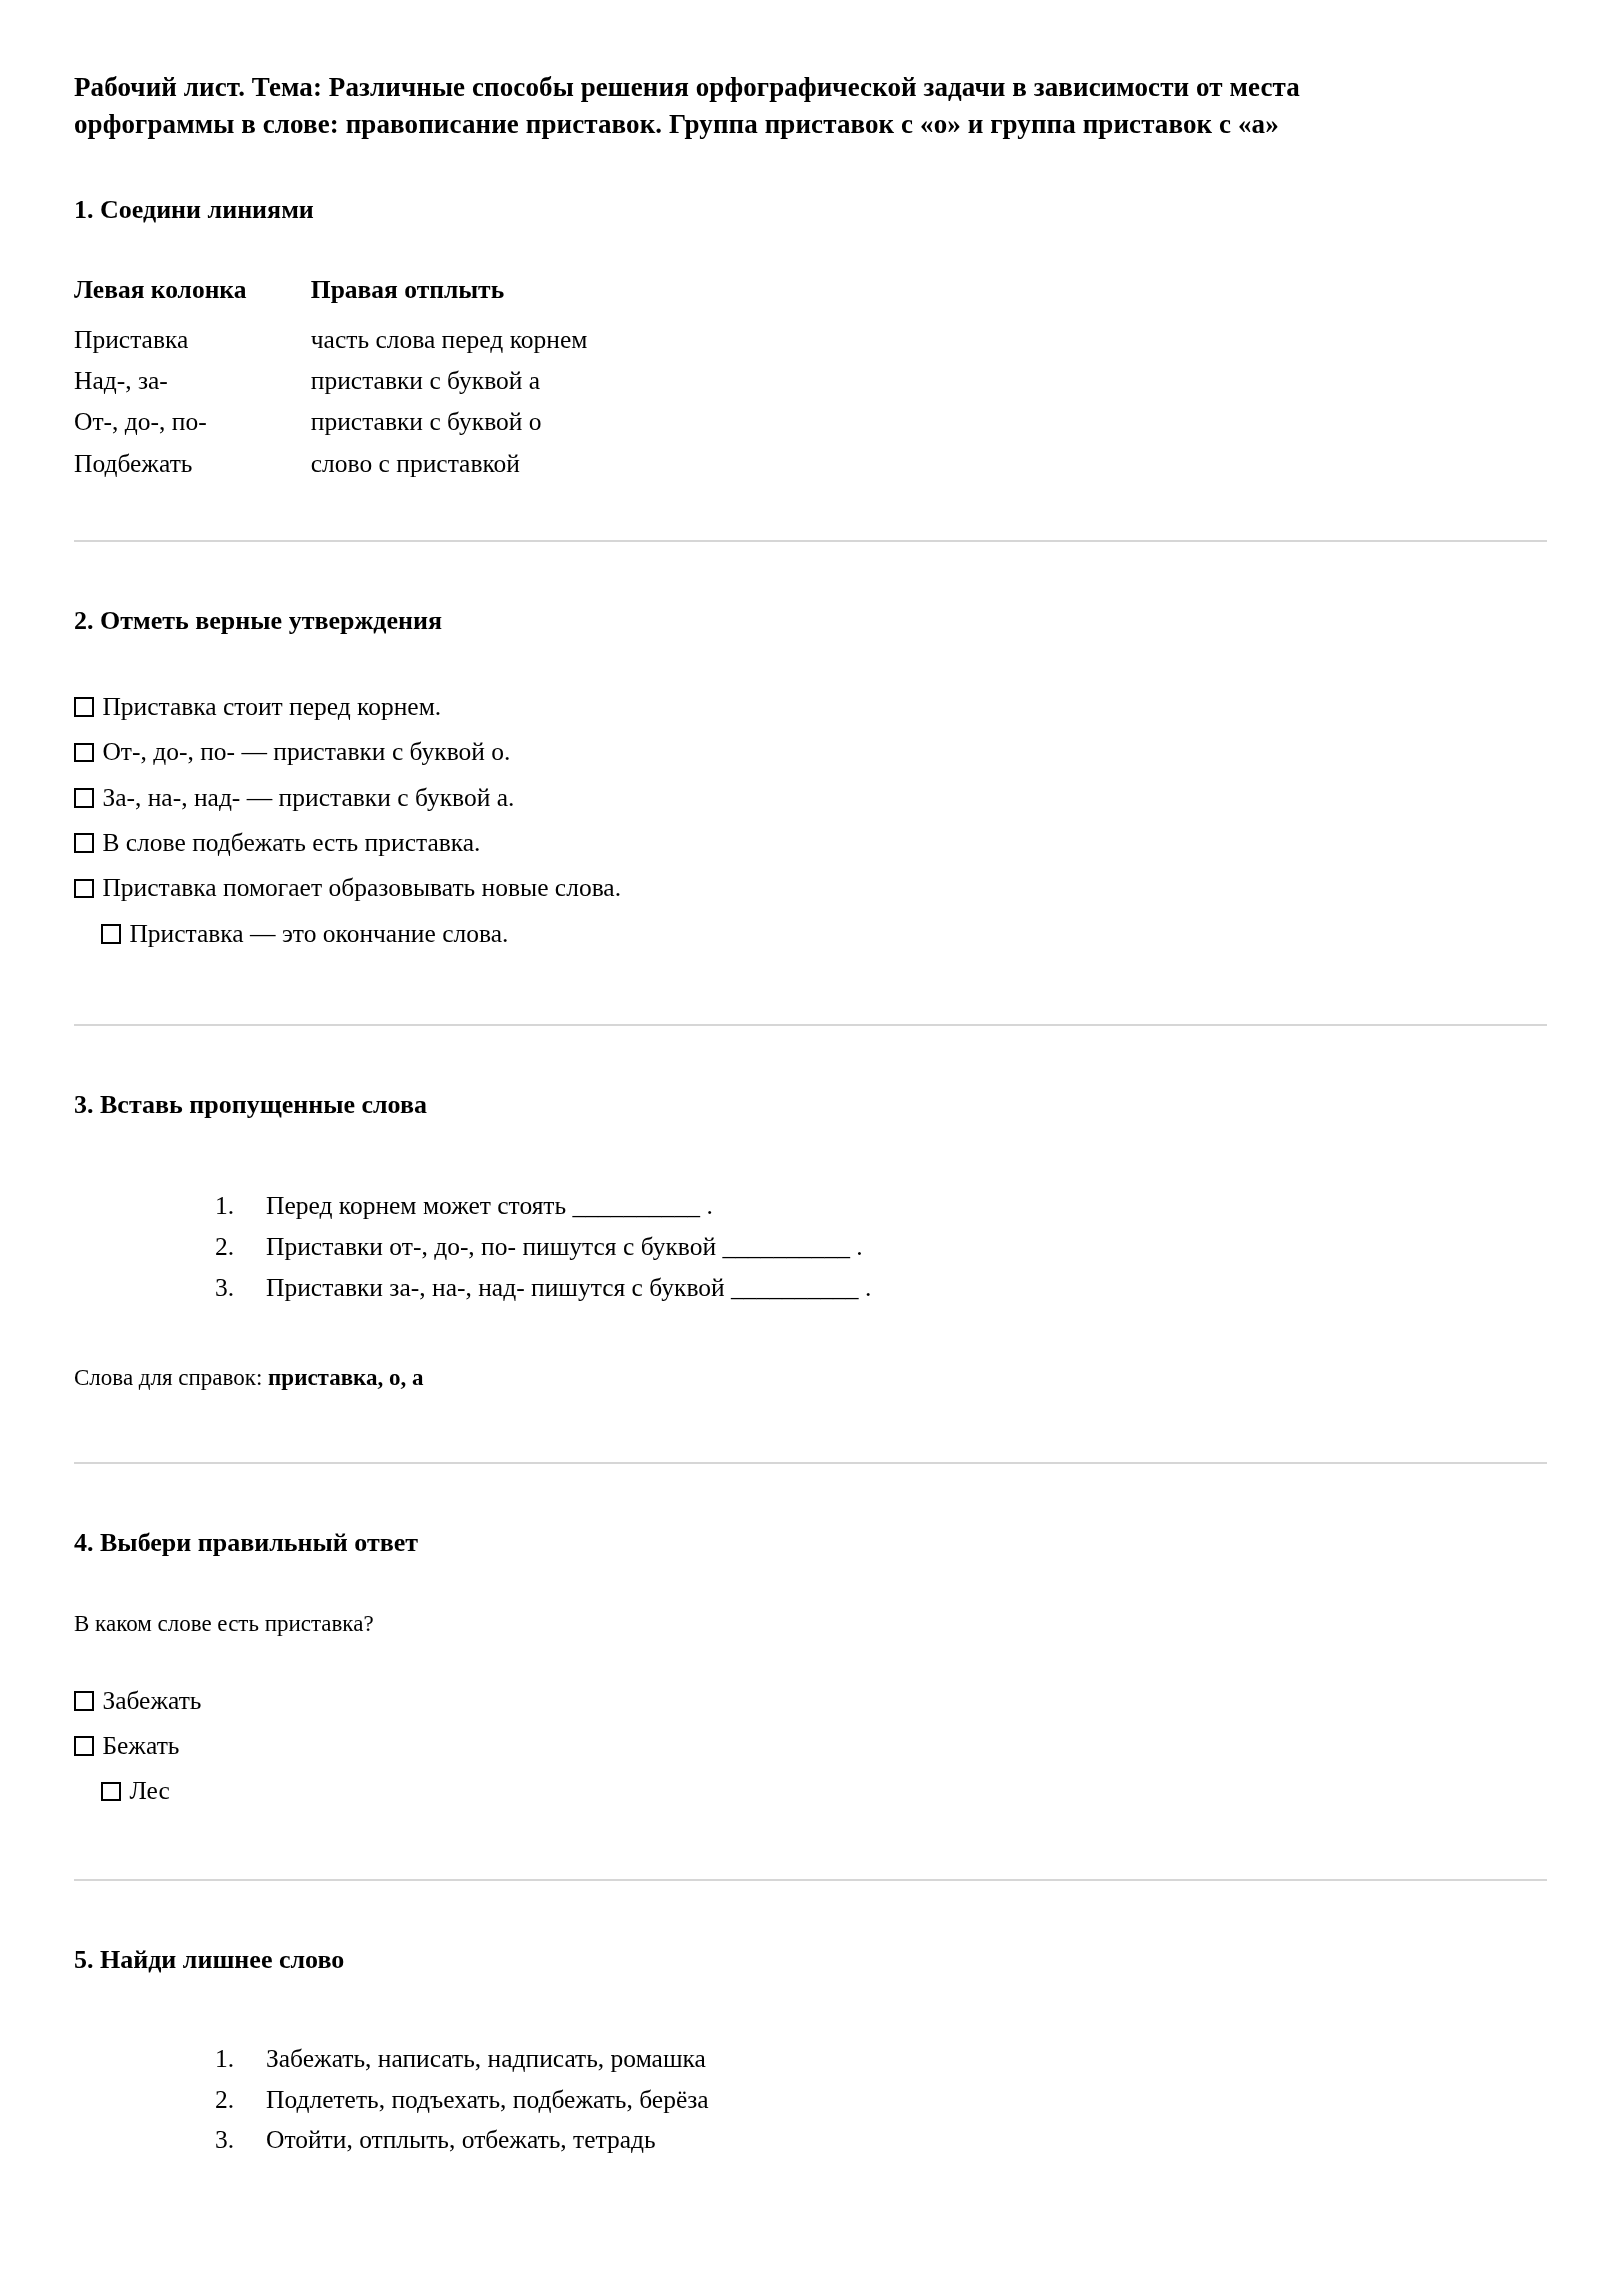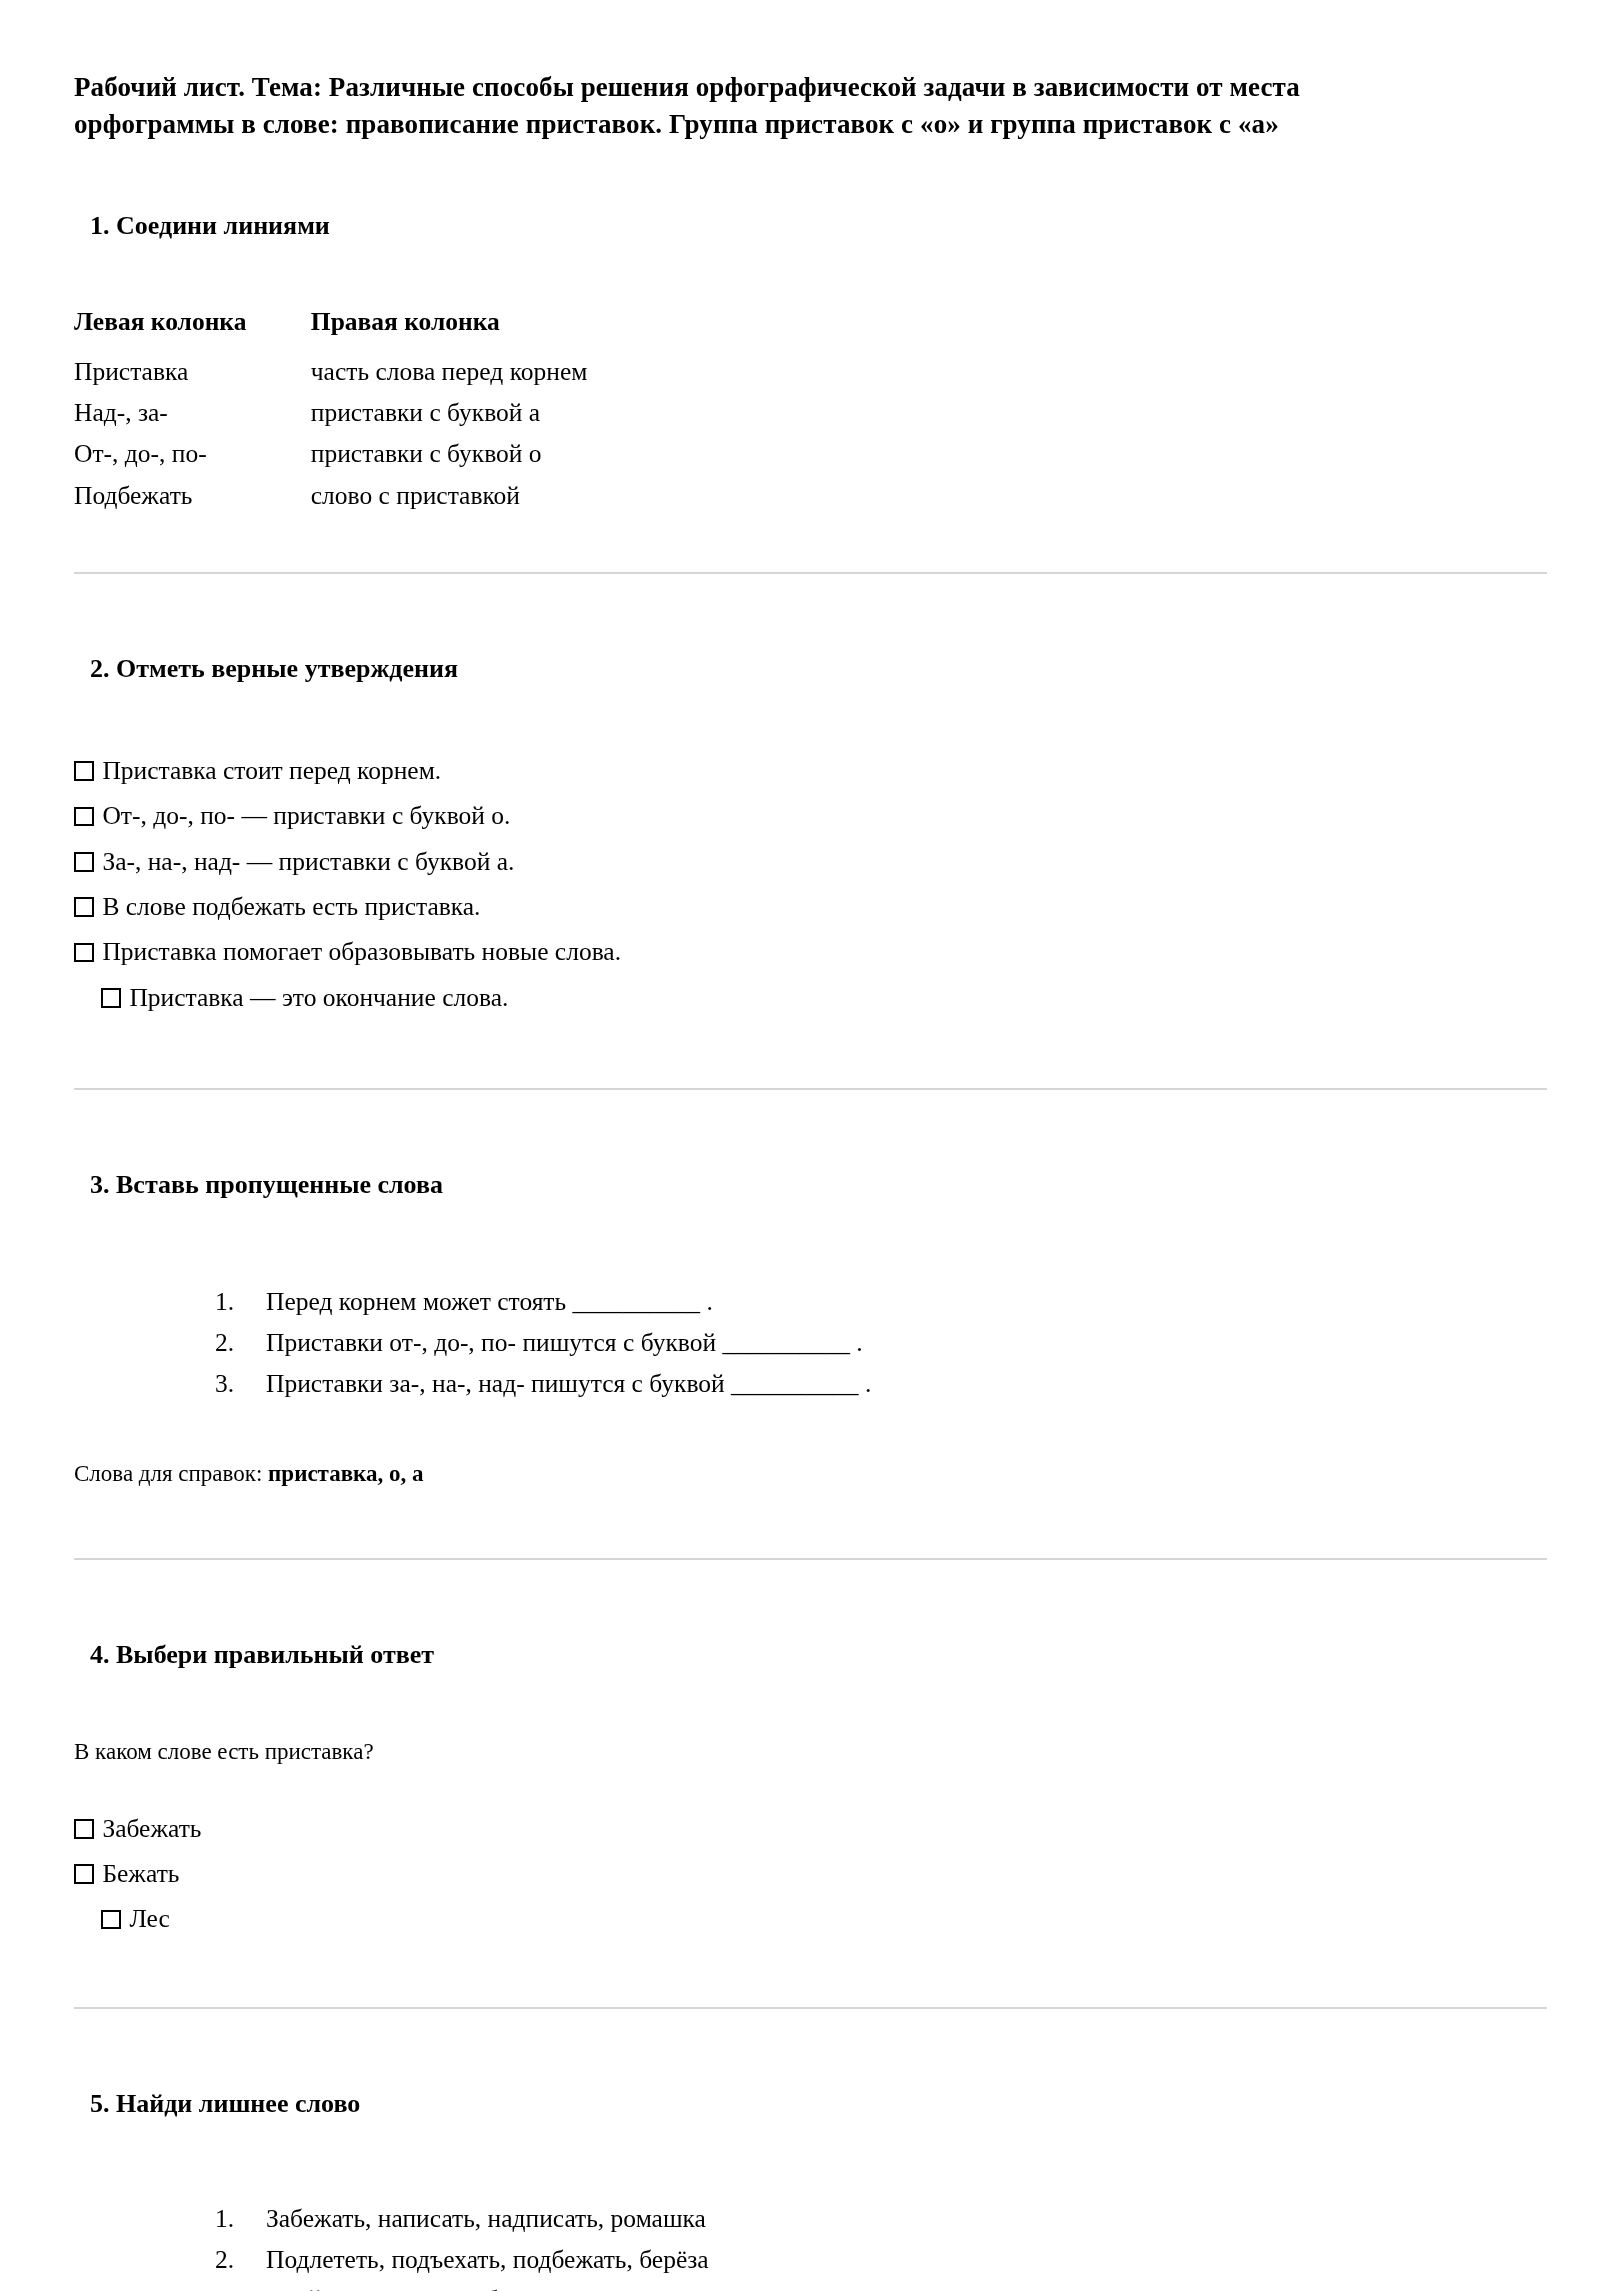--- a/index.html
+++ b/index.html
@@ -30,21 +30,21 @@
     letter-spacing: 0.1px;
     margin: 0 0 0 0;
     max-width: 1470px;
   }
 
   
   .section-heading {
     font-weight: bold;
     font-size: 26px;
     line-height: 1.3;
-    margin: 16px;
+    margin: 0;
   }
 
   
   .para {
     font-size: 23px;
     line-height: 1.32;
     margin: 0;
   }
 
   
@@ -152,21 +152,21 @@
 
   <section>
     <h2 class="section-heading">1. Соедини линиями</h2>
 
     <div class="gap-h1-to-table"></div>
 
     <table class="match-table">
       <thead>
         <tr>
           <th class="col-left">Левая колонка</th>
-          <th class="col-right">Правая колонка</th>
+          <th class="col-right">Правая отплыть</th>
         </tr>
       </thead>
       <tbody>
         <tr>
           <td class="col-left">Приставка</td>
           <td class="col-right">часть слова перед корнем</td>
         </tr>
         <tr>
           <td class="col-left">Над-, за-</td>
           <td class="col-right">приставки с буквой а</td>

